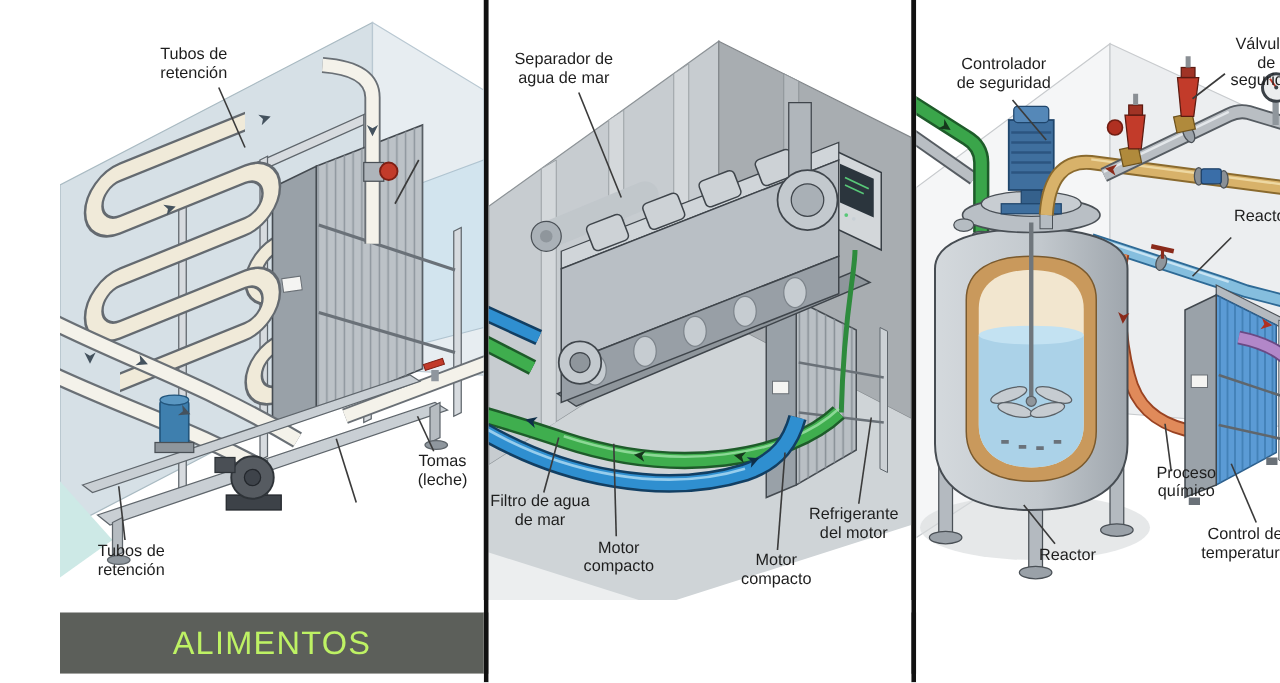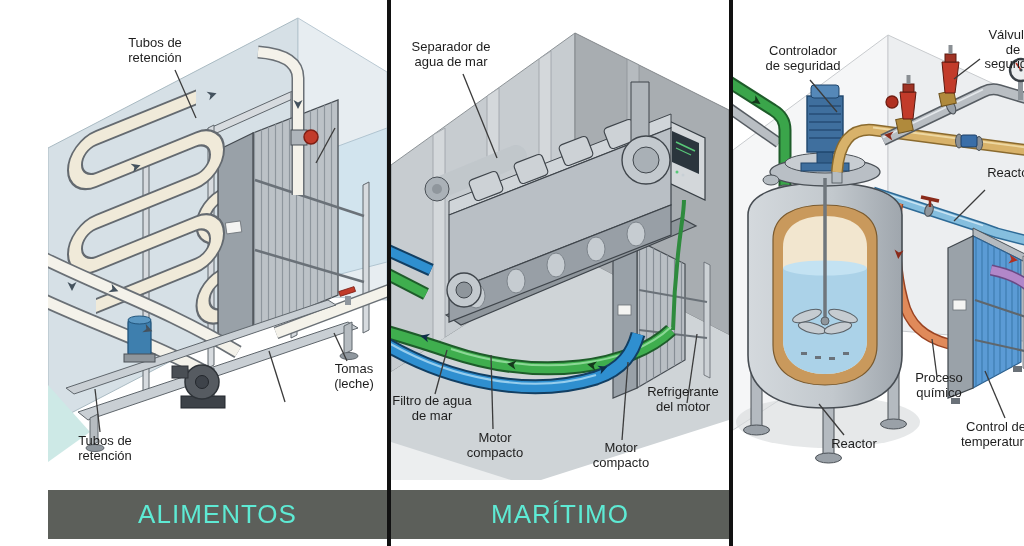--- a/index.html
+++ b/index.html
@@ -9,21 +9,21 @@
   .panel.p1{width:339px;border-right:4px solid #111;}
   .panel.p2{width:338px;border-right:4px solid #111;}
   .panel.p3{width:339px;}
   .art{position:absolute;left:0;top:0;right:0;height:480px;}
   .art svg{display:block;width:100%;height:100%;}
   .label{position:absolute;transform:translateX(-50%);text-align:center;
          white-space:pre-line;font-size:13px;line-height:1.13;color:#1e1e1e;z-index:5;}
   .bandgap{position:absolute;left:0;right:0;top:480px;height:10px;background:#fff;}
   .band{position:absolute;left:0;right:0;top:490px;height:49px;background:#5c5f5a;
         display:flex;align-items:center;justify-content:center;}
-  .band span{color:#5eead4;font-size:26px;letter-spacing:1px;}
+  .band span{color:#bef264;font-size:26px;letter-spacing:1px;}
   .bandbot{position:absolute;left:0;right:0;top:539px;bottom:0;background:#fff;}
 </style>
 </head>
 <body>
 
 <div class="stage">
 
   <section class="panel p1">
     <div class="art">
       <svg viewBox="0 0 339 480" xmlns="http://www.w3.org/2000/svg">
@@ -250,26 +250,23 @@
       </svg>
     </div>
     <div class="label" style="left:41px;top:394px">Filtro de agua
 de mar</div>
     <div class="label" style="left:60px;top:40px">Separador de
 agua de mar</div>
     <div class="label" style="left:104px;top:431px">Motor
 compacto</div>
     <div class="label" style="left:230px;top:441px">Motor
 compacto</div>
-    <div class="label" style="left:292px;top:385px">Refrigerante
+    <div class="label" style="left:292px;top:404px">Refrigerante
 del motor</div>
     <div class="bandgap"></div>
-    <div class="band">
-      <span>MARÍTIMO</span>
-    </div>
     <div class="bandbot"></div>
   </section>
 
   <section class="panel p3">
     <div class="art">
       <svg viewBox="0 0 339 480" xmlns="http://www.w3.org/2000/svg">
         <defs>
           <linearGradient id="gradV" x1="0" y1="0" x2="1" y2="0">
             <stop offset="0" stop-color="#d4d9dd"></stop>
               <stop offset="0.55" stop-color="#c2c8cd"></stop>
@@ -440,21 +437,21 @@
           <line x1="111" y1="435" x2="86" y2="404"></line>
           <line x1="272" y1="418" x2="252" y2="371"></line>
         </g>
       </svg>
     </div>
     <div class="label" style="left:70px;top:44px">Controlador
 de seguridad</div>
     <div class="label" style="left:280px;top:28px">Válvulas de
 seguridad</div>
     <div class="label" style="left:277px;top:166px">Reactor</div>
-    <div class="label" style="left:206px;top:371px">Proceso
+    <div class="label" style="left:216px;top:371px">Proceso
 químico</div>
     <div class="label" style="left:121px;top:437px">Reactor</div>
     <div class="label" style="left:263px;top:420px">Control de
 temperatura</div>
     <div class="bandgap"></div>
     <div class="bandbot"></div>
   </section>
 
 </div>
 

